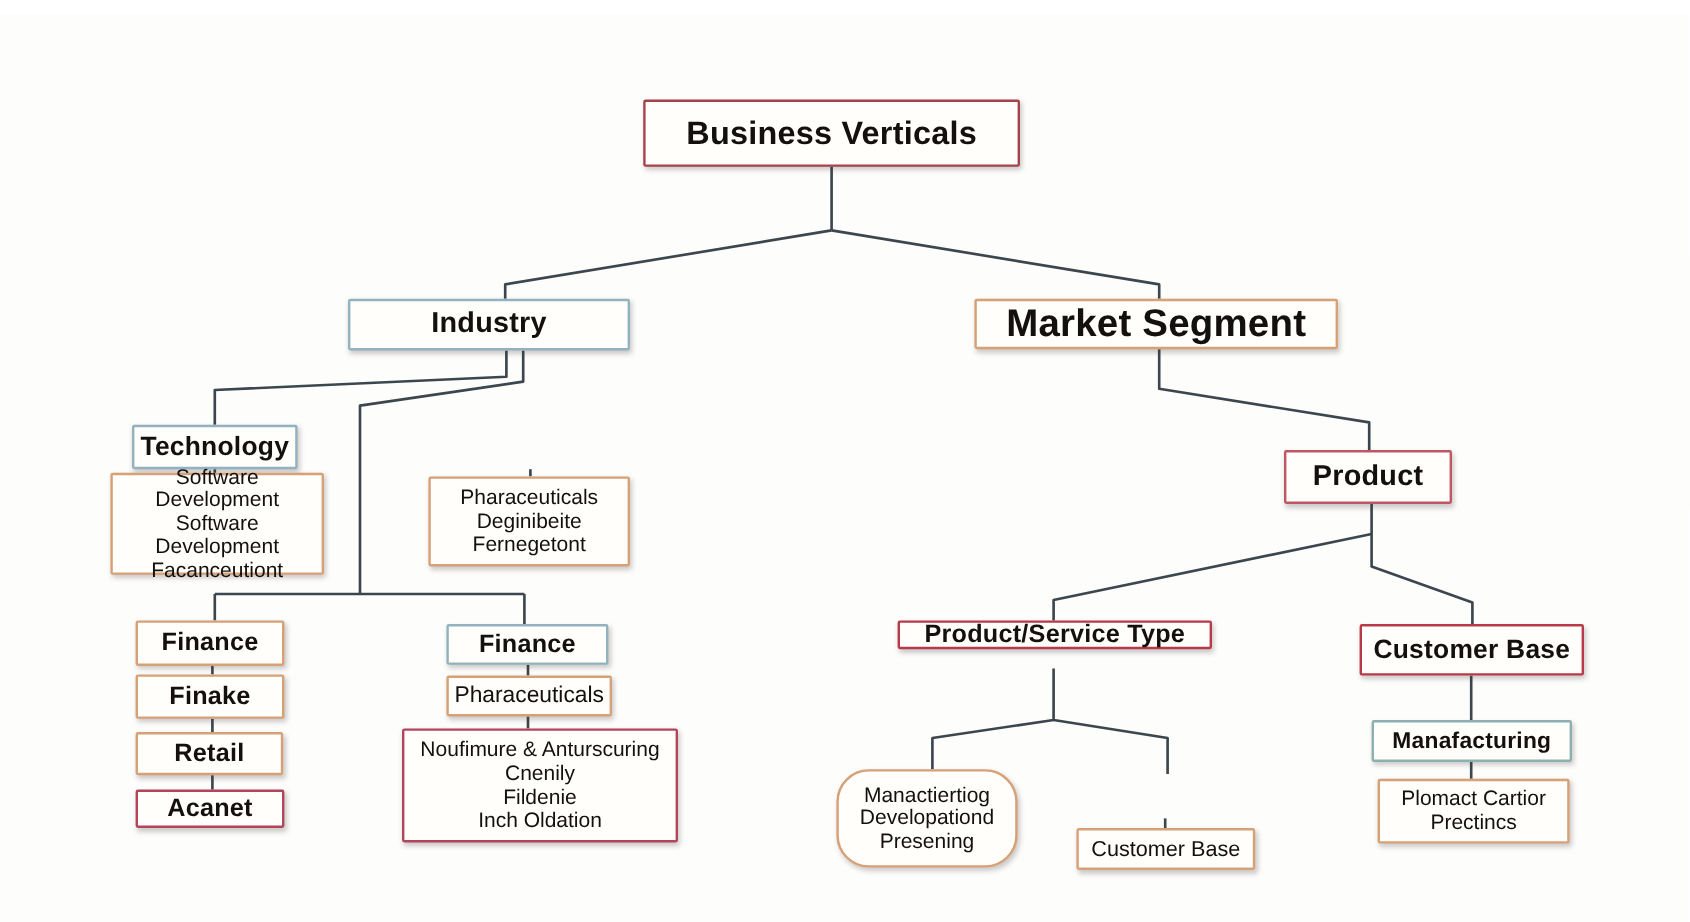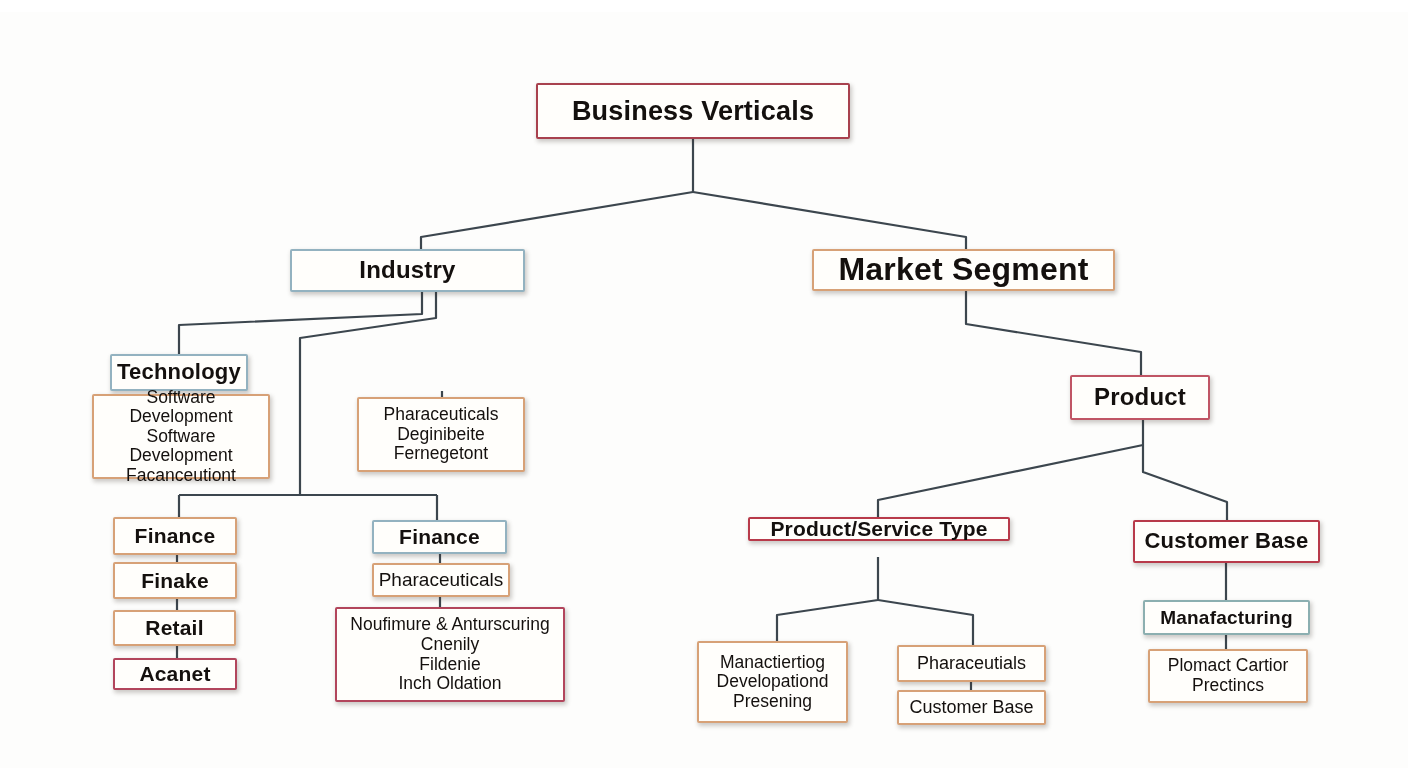--- a/index.html
+++ b/index.html
@@ -100,24 +100,23 @@
   <div class="node multi" style="left: 335px; top: 595px; width: 230px; height: 95px; font-size: 17.5px; border-color: rgb(178, 69, 92);">Noufimure &amp; Anturscuring
 Cnenily
 Fildenie
 Inch Oldation</div>
 
   <div class="node bold" style="left: 1070px; top: 363px; width: 140px; height: 45px; font-size: 24px; border-color: rgb(192, 85, 101);">Product</div>
 
   <div class="node bold" style="left: 748px; top: 505px; width: 262px; height: 24px; font-size: 21px; border-color: rgb(184, 58, 74);">Product/Service Type</div>
   <div class="node bold" style="left: 1133px; top: 508px; width: 187px; height: 43px; font-size: 22px; border-color: rgb(184, 58, 74);">Customer Base</div>
 
-  <div class="node multi" style="left: 697px; top: 629px; width: 151px; height: 82px; font-size: 17.5px; border-color: rgb(215, 161, 119);">Manactiertiog
+  <div class="node multi" style="left: 697px; top: 629px; width: 151px; height: 82px; font-size: 17.5px; border-color: rgb(215, 161, 119); border-radius: 27px;">Manactiertiog
 Developationd
 Presening</div>
-  <div class="node" style="left: 897px; top: 633px; width: 149px; height: 37px; font-size: 18px; font-weight: 400; border-color: rgb(215, 161, 119);">Pharaceutials</div>
   <div class="node" style="left: 897px; top: 678px; width: 149px; height: 35px; font-size: 18px; font-weight: 400; border-color: rgb(215, 161, 119);">Customer Base</div>
 
   <div class="node bold" style="left: 1143px; top: 588px; width: 167px; height: 35px; font-size: 19px; border-color: rgb(140, 175, 176);">Manafacturing</div>
   <div class="node multi" style="left: 1148px; top: 637px; width: 160px; height: 54px; font-size: 17.5px; border-color: rgb(215, 161, 119);">Plomact Cartior
 Prectincs</div>
 
   <div class="artifact" style="left:181px;top:765px;width:26px;height:3px;"></div>
   <div class="artifact" style="left:688px;top:764px;width:99px;height:4px;"></div>
   <div class="artifact" style="left:797px;top:762px;width:108px;height:6px;"></div>
   <div class="artifact" style="left:1000px;top:764px;width:97px;height:4px;"></div>

